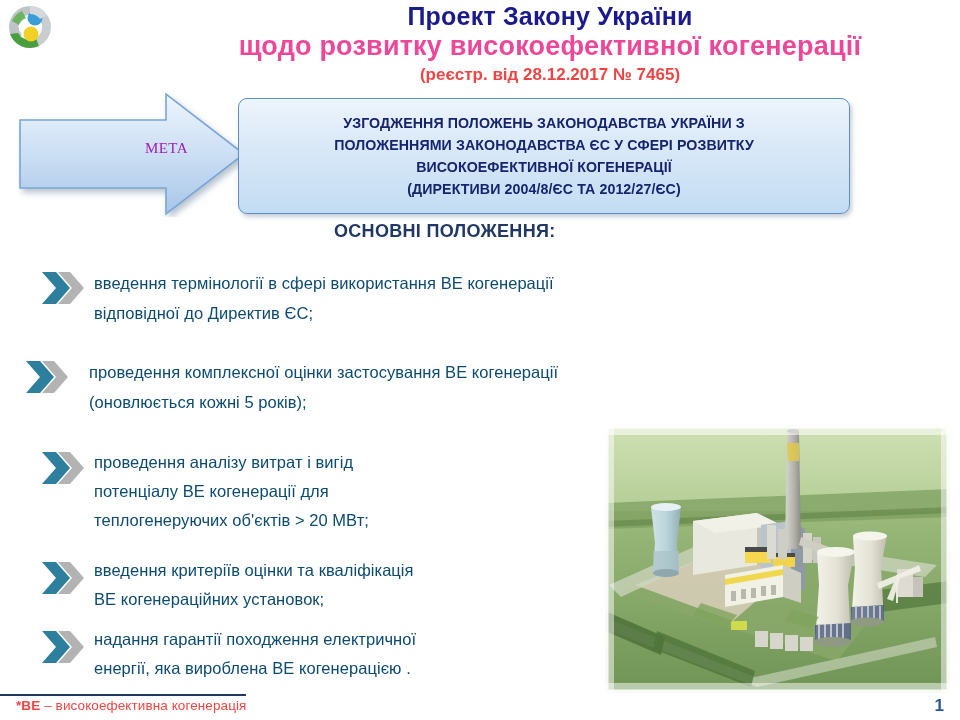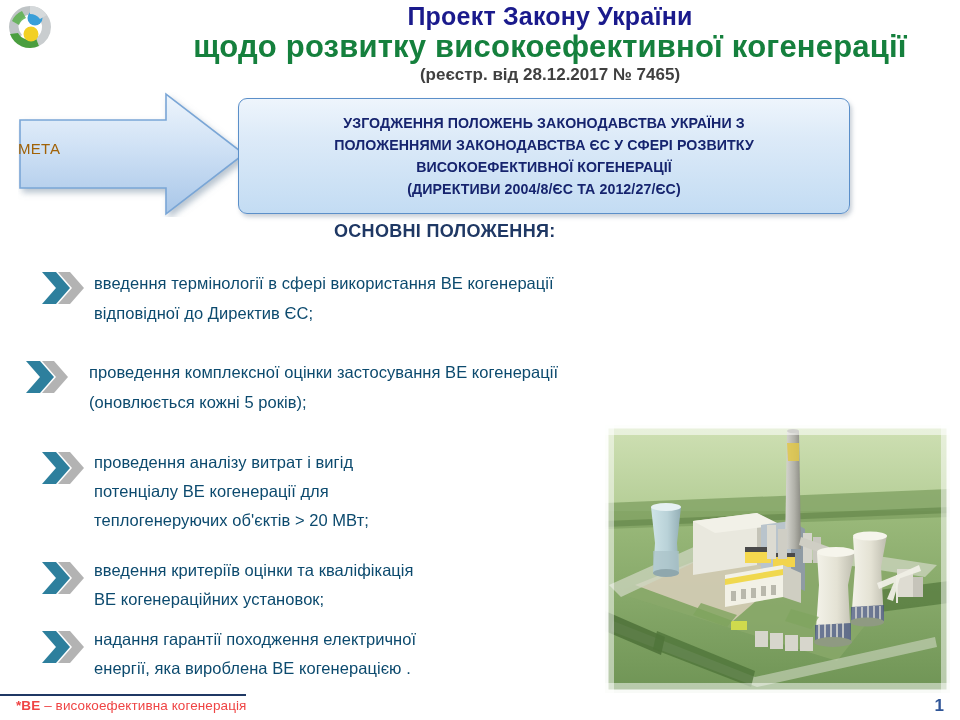--- a/index.html
+++ b/index.html
@@ -56,51 +56,52 @@
     text-align: center;
   }
   .title-line1 {
     font-size: 25px;
     font-weight: bold;
     color: #1a1a8c;
     line-height: 29px;
     letter-spacing: 0.2px;
   }
   .title-line2 {
-    font-size: 31px;
-    font-weight: bold;
-    color: #15803d;
+    font-size: 27px;
+    font-weight: bold;
+    color: #ec4899;
     line-height: 31px;
     letter-spacing: 0.2px;
   }
   .title-line3 {
     font-size: 17px;
     font-weight: bold;
-    color: #404040;
+    color: #ef4444;
     line-height: 24px;
     margin-top: 1px;
   }
 
   
   .arrow-shape {
     position: absolute;
     left: 18px;
     top: 92px;
     width: 230px;
     height: 125px;
   }
   .arrow-label {
     position: absolute;
     left: 18px;
     top: 140px;
     width: 170px;
-    text-align: left;
+    text-align: right;
     font-size: 15px;
-    color: #a16207;
+    color: #a21caf;
     letter-spacing: 0.3px;
+    font-family: Liberation Serif, serif;
   }
 
   
   .goal-box {
     position: absolute;
     left: 238px;
     top: 98px;
     width: 612px;
     height: 116px;
     box-sizing: border-box;

